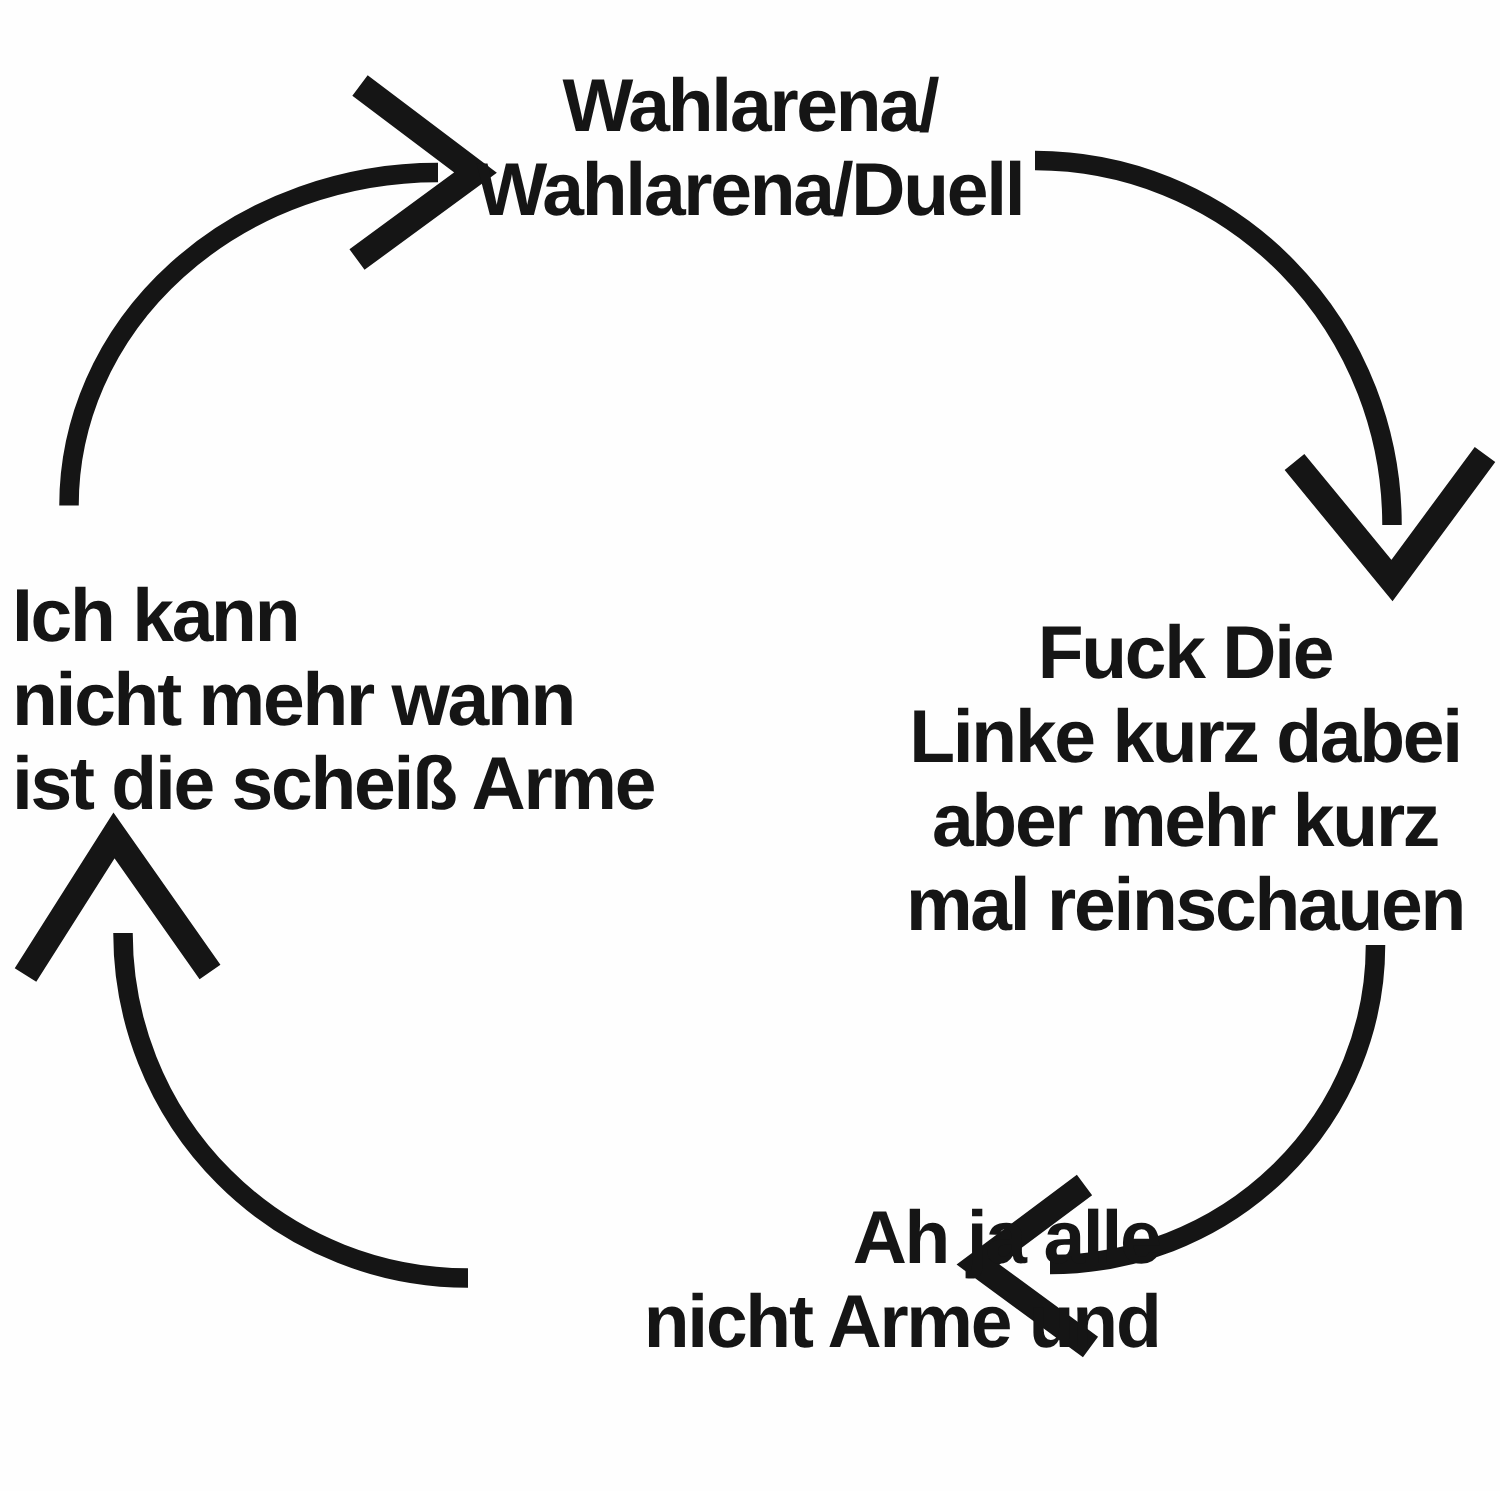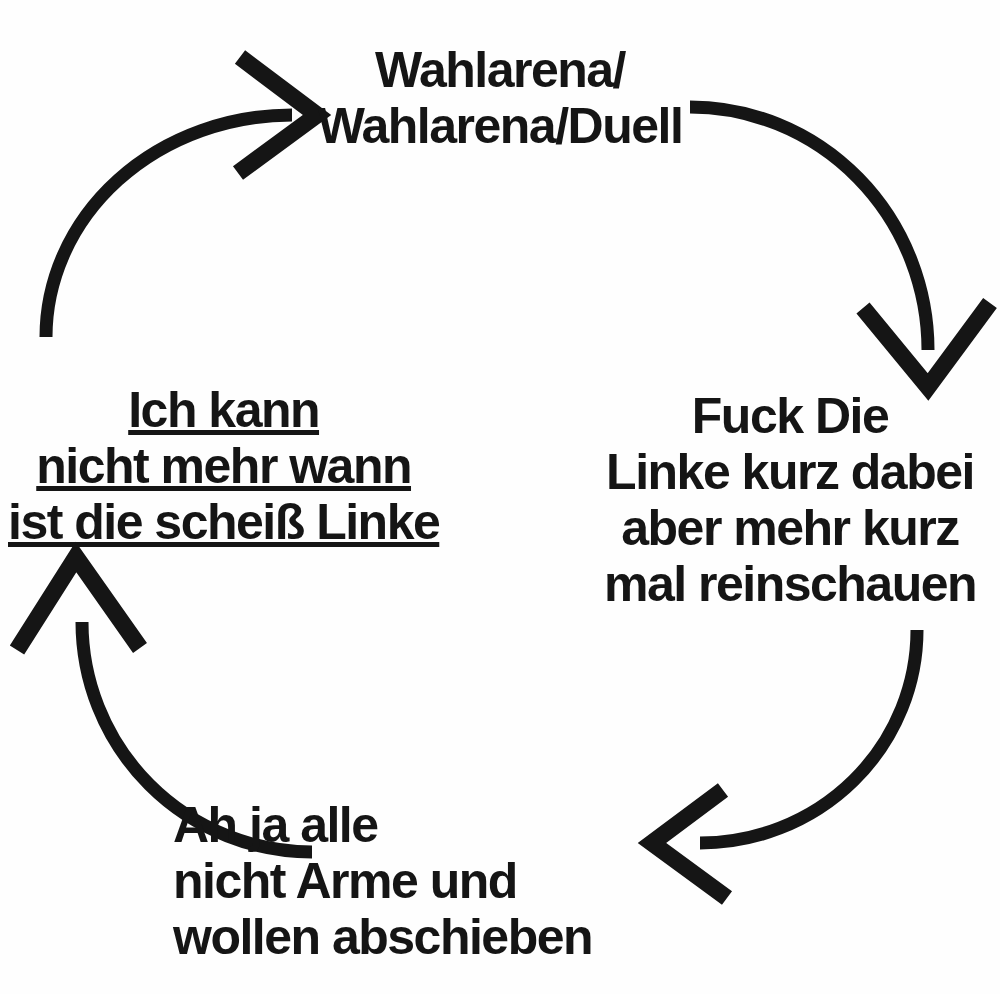--- a/index.html
+++ b/index.html
@@ -17,23 +17,23 @@
   .node {
     position:absolute;
     color:var(--ink);
     font-weight:700;
     font-size:50px;
     line-height:56px;
     letter-spacing:-1.5px;
     white-space:nowrap;
   }
   .node-top    { top:42px;  left:0; width:1000px; text-align:center; }
-  .node-right  { top:388px; left:585px; width:410px; text-align:center; }
-  .node-left   { top:382px; left:8px; text-align:center;text-decoration:underline; }
-  .node-bottom { top:797px; left:173px; width:600px; text-align:left; }
+  .node-right  { top:407px; left:585px; width:410px; text-align:center; }
+  .node-left   { top:382px; left:8px; text-align:left; }
+  .node-bottom { top:797px; left:173px; width:600px; text-align:right; }
 </style>
 </head>
 <body>
 
 <div class="canvas">
 
   <svg class="arrows" width="1000" height="994" viewBox="0 0 1000 994" aria-hidden="true">
 
     <g>
       <path class="shaft" d="M 46 337 A 246 222 0 0 1 292 115"></path>
@@ -64,22 +64,21 @@
   <div class="node node-right">
     <div>Fuck Die</div>
     <div>Linke kurz dabei</div>
     <div>aber mehr kurz</div>
     <div>mal reinschauen</div>
   </div>
 
   <div class="node node-bottom">
     <div>Ah ja alle</div>
     <div>nicht Arme und</div>
-    <div>wollen abschieben</div>
   </div>
 
   <div class="node node-left">
     <div>Ich kann</div>
     <div>nicht mehr wann</div>
-    <div>ist die scheiß Linke</div>
+    <div>ist die scheiß Arme</div>
   </div>
 
 </div>
 
 </body></html>

